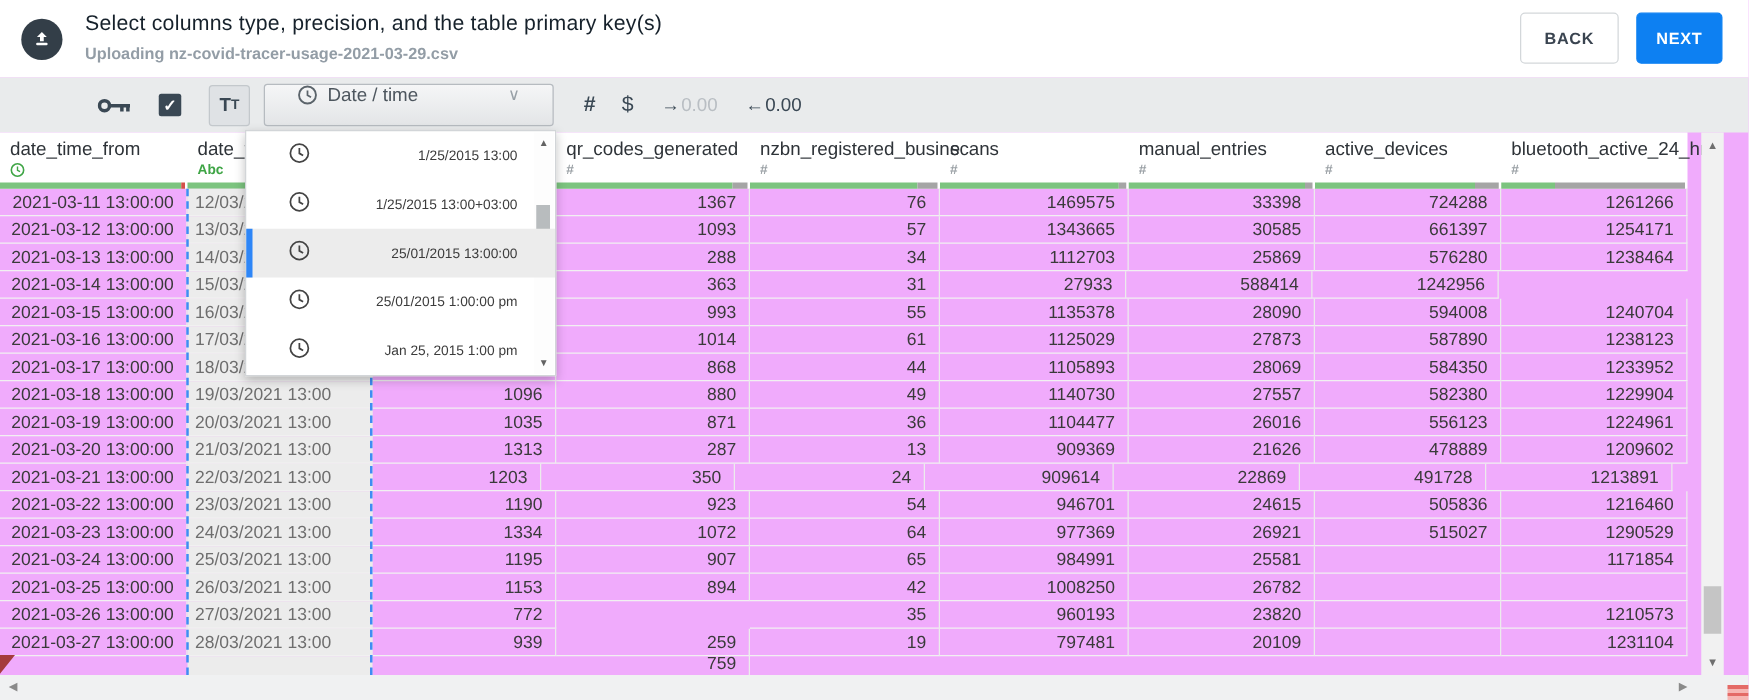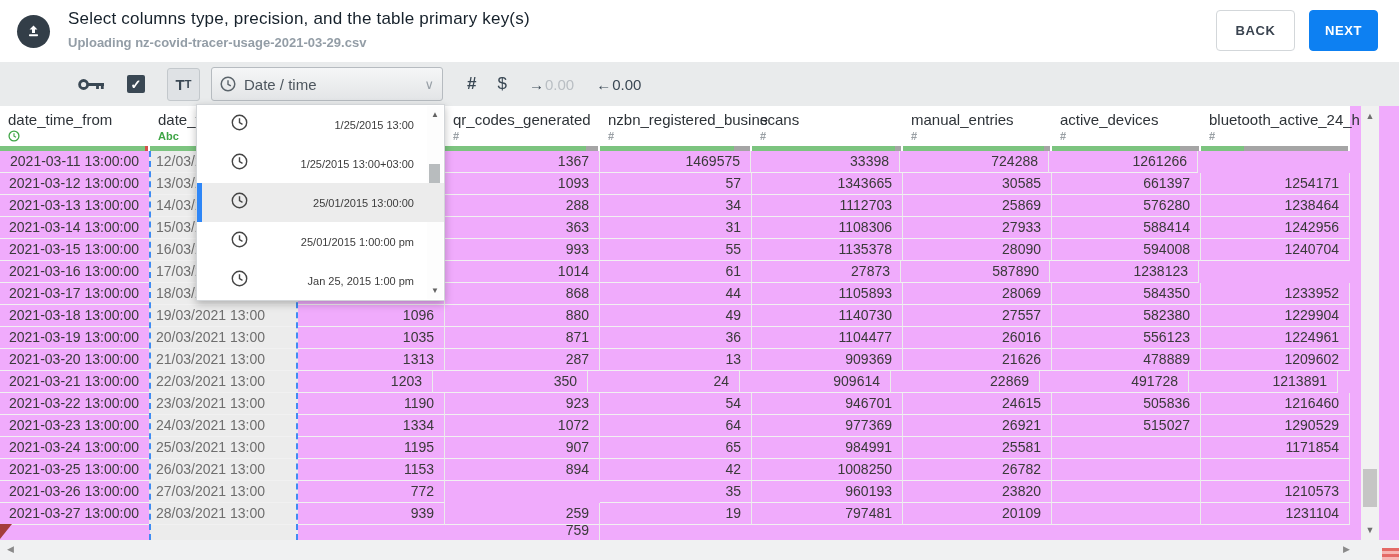--- a/index.html
+++ b/index.html
@@ -22,21 +22,21 @@
   
   .toolbar { position:absolute; left:0; top:62px; width:1399px; height:44px; background:#e9ebec;
              display:flex; align-items:center; }
   .tb-key { margin-left:78px; width:27px; height:15px; }
   .tb-check { margin-left:22px; width:18px; height:18px; background:#3a4854; border-radius:2px;
               color:#fff; font-size:13px; font-weight:bold; display:flex; align-items:center; justify-content:center; }
   .tb-tt { margin-left:22px; width:33px; height:33px; background:#dfe2e5; border:1px solid #c3c8cc; border-radius:3px;
            color:#3a4854; font-size:15px; font-weight:bold; display:flex; align-items:center; justify-content:center; }
   .tb-tt small { font-size:11px; font-weight:bold; }
   .tb-select { margin-left:11px; width:232px; height:34px; border:1px solid #b6bbc0; border-radius:3px;
-               background:linear-gradient(#f5f6f7,#e3e5e7); display:flex; align-items:center; padding:0 8px; }
+               background:linear-gradient(#f5f6f7,#e3e5e7); display:flex; align-items:flex-start; padding:0 26px; }
   .tb-select .sel-label { font-size:15px; color:#4d565e; margin-left:8px; flex:1; }
   .tb-select .chev { color:#98a0a7; font-size:13px; }
   .tb-hash { margin-left:24px; font-size:17px; font-weight:bold; color:#3a4854; }
   .tb-dollar { margin-left:21px; font-size:17px; color:#3a4854; }
   .tb-dec { margin-left:22px; font-size:15px; display:flex; align-items:center; gap:1px; }
   .tb-dec .arr { color:#3a4854; font-size:15px; }
   .dec-muted { color:#b9bec3; }
   .dec-dark { color:#3a4854; }
 
   
@@ -215,20 +215,21 @@
         </div>
       </div>
     </div>
   <div class="col2-ext"></div>
   <div class="tbody" id="tbody">
       <div class="tr">
         <div class="td num" style="width: 150px;">2021-03-11 13:00:00</div>
         <div class="td left selcol" style="width: 148px;">12/03/2021 13:00</div>
         <div class="td num" style="width: 147px;"></div>
         <div class="td num" style="width: 155px;">1367</div>
+        <div class="td num" style="width: 152px;">76</div>
         <div class="td num" style="width: 151px;">1469575</div>
         <div class="td num" style="width: 149px;">33398</div>
         <div class="td num" style="width: 149px;">724288</div>
         <div class="td num" style="width: 149px;">1261266</div>
       </div>
       <div class="tr">
         <div class="td num" style="width: 150px;">2021-03-12 13:00:00</div>
         <div class="td left selcol" style="width: 148px;">13/03/2021 13:00</div>
         <div class="td num" style="width: 147px;"></div>
         <div class="td num" style="width: 155px;">1093</div>
@@ -248,21 +249,20 @@
         <div class="td num" style="width: 149px;">25869</div>
         <div class="td num" style="width: 149px;">576280</div>
         <div class="td num" style="width: 149px;">1238464</div>
       </div>
       <div class="tr">
         <div class="td num" style="width: 150px;">2021-03-14 13:00:00</div>
         <div class="td left selcol" style="width: 148px;">15/03/2021 13:00</div>
         <div class="td num" style="width: 147px;"></div>
         <div class="td num" style="width: 155px;">363</div>
         <div class="td num" style="width: 152px;">31</div>
-        <div class="td num" style="width: 151px;">1108306</div>
         <div class="td num" style="width: 149px;">27933</div>
         <div class="td num" style="width: 149px;">588414</div>
         <div class="td num" style="width: 149px;">1242956</div>
       </div>
       <div class="tr">
         <div class="td num" style="width: 150px;">2021-03-15 13:00:00</div>
         <div class="td left selcol" style="width: 148px;">16/03/2021 13:00</div>
         <div class="td num" style="width: 147px;"></div>
         <div class="td num" style="width: 155px;">993</div>
         <div class="td num" style="width: 152px;">55</div>
@@ -270,20 +270,21 @@
         <div class="td num" style="width: 149px;">28090</div>
         <div class="td num" style="width: 149px;">594008</div>
         <div class="td num" style="width: 149px;">1240704</div>
       </div>
       <div class="tr">
         <div class="td num" style="width: 150px;">2021-03-16 13:00:00</div>
         <div class="td left selcol" style="width: 148px;">17/03/2021 13:00</div>
         <div class="td num" style="width: 147px;"></div>
         <div class="td num" style="width: 155px;">1014</div>
         <div class="td num" style="width: 152px;">61</div>
+        <div class="td num" style="width: 151px;">1125029</div>
         <div class="td num" style="width: 149px;">27873</div>
         <div class="td num" style="width: 149px;">587890</div>
         <div class="td num" style="width: 149px;">1238123</div>
       </div>
       <div class="tr">
         <div class="td num" style="width: 150px;">2021-03-17 13:00:00</div>
         <div class="td left selcol" style="width: 148px;">18/03/2021 13:00</div>
         <div class="td num" style="width: 147px;"></div>
         <div class="td num" style="width: 155px;">868</div>
         <div class="td num" style="width: 152px;">44</div>

